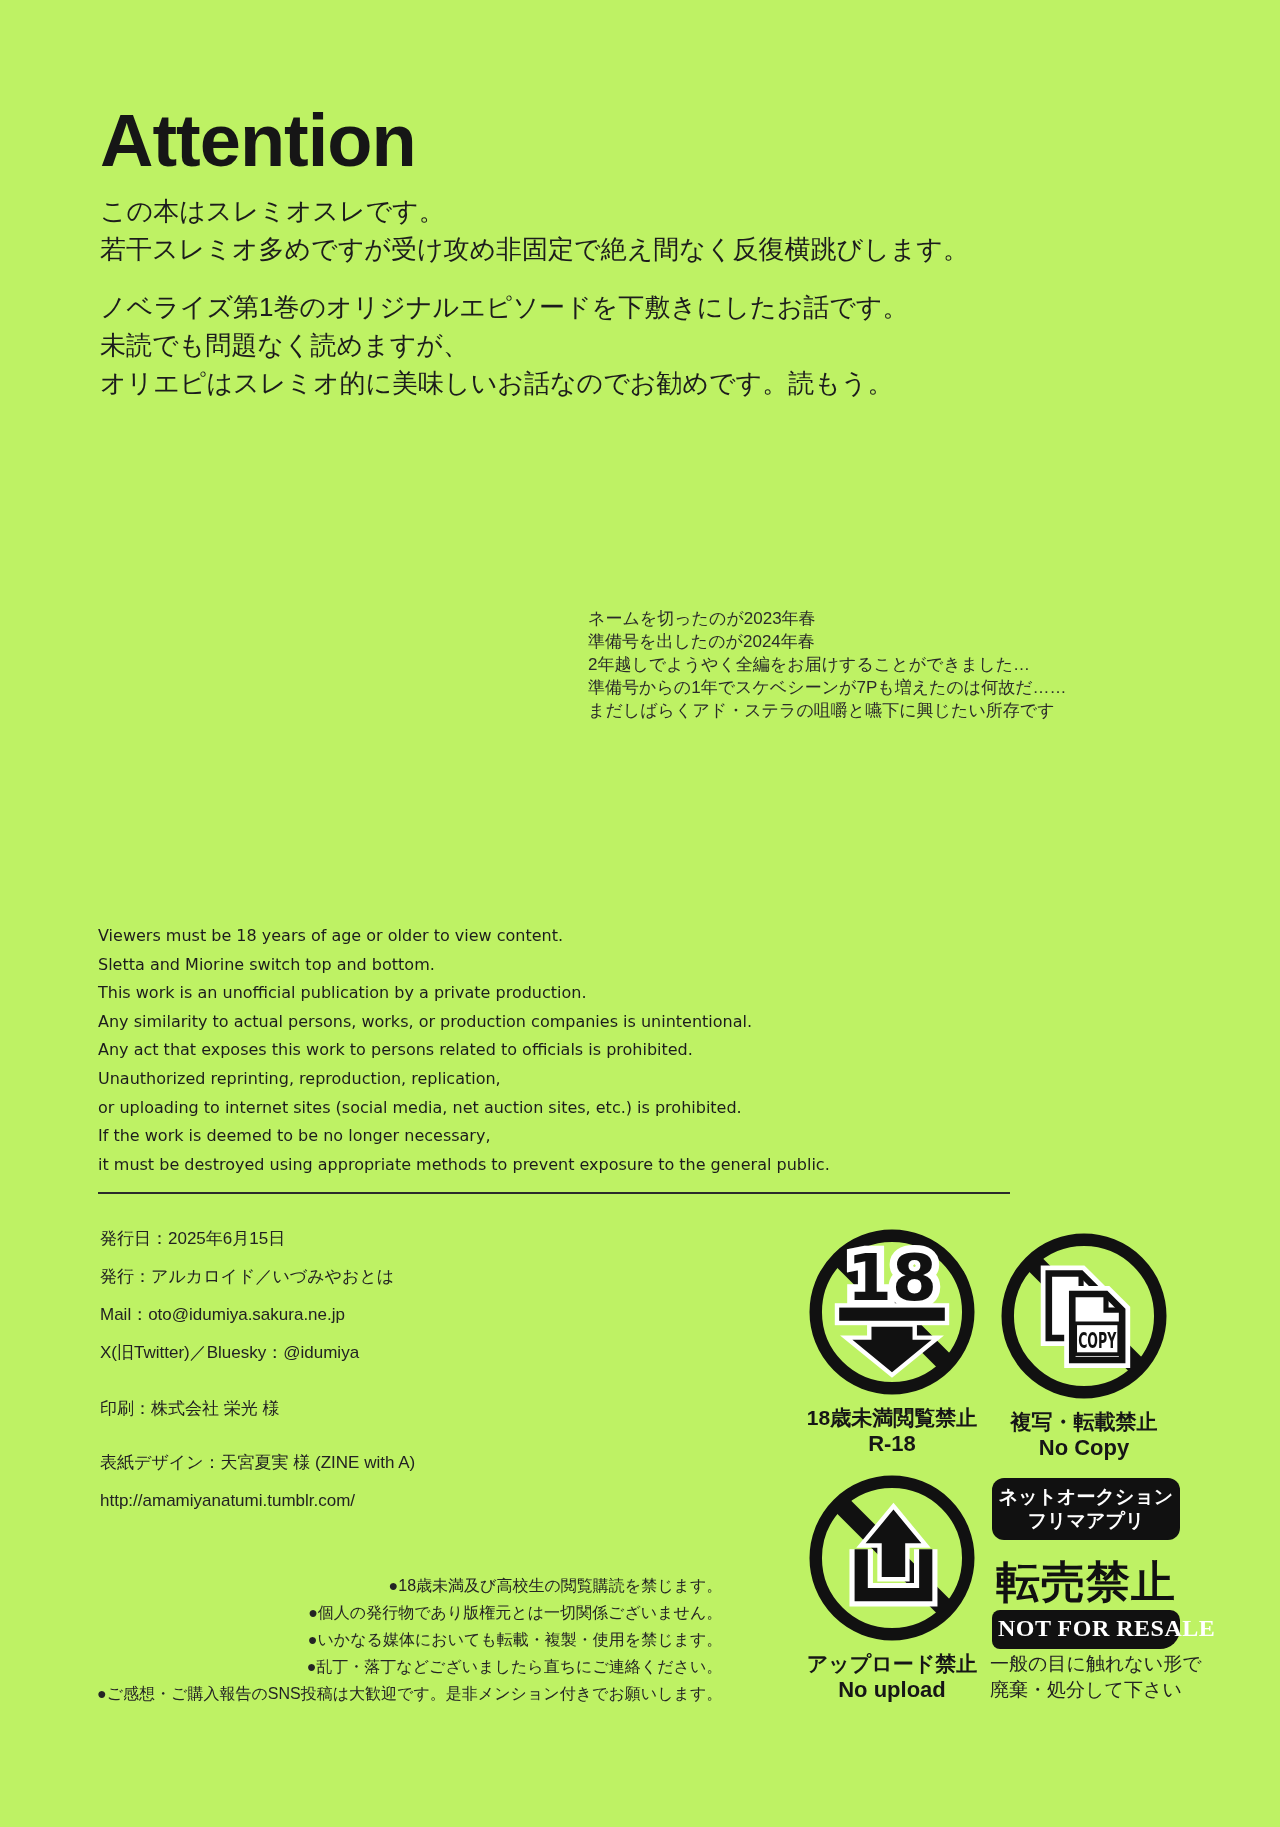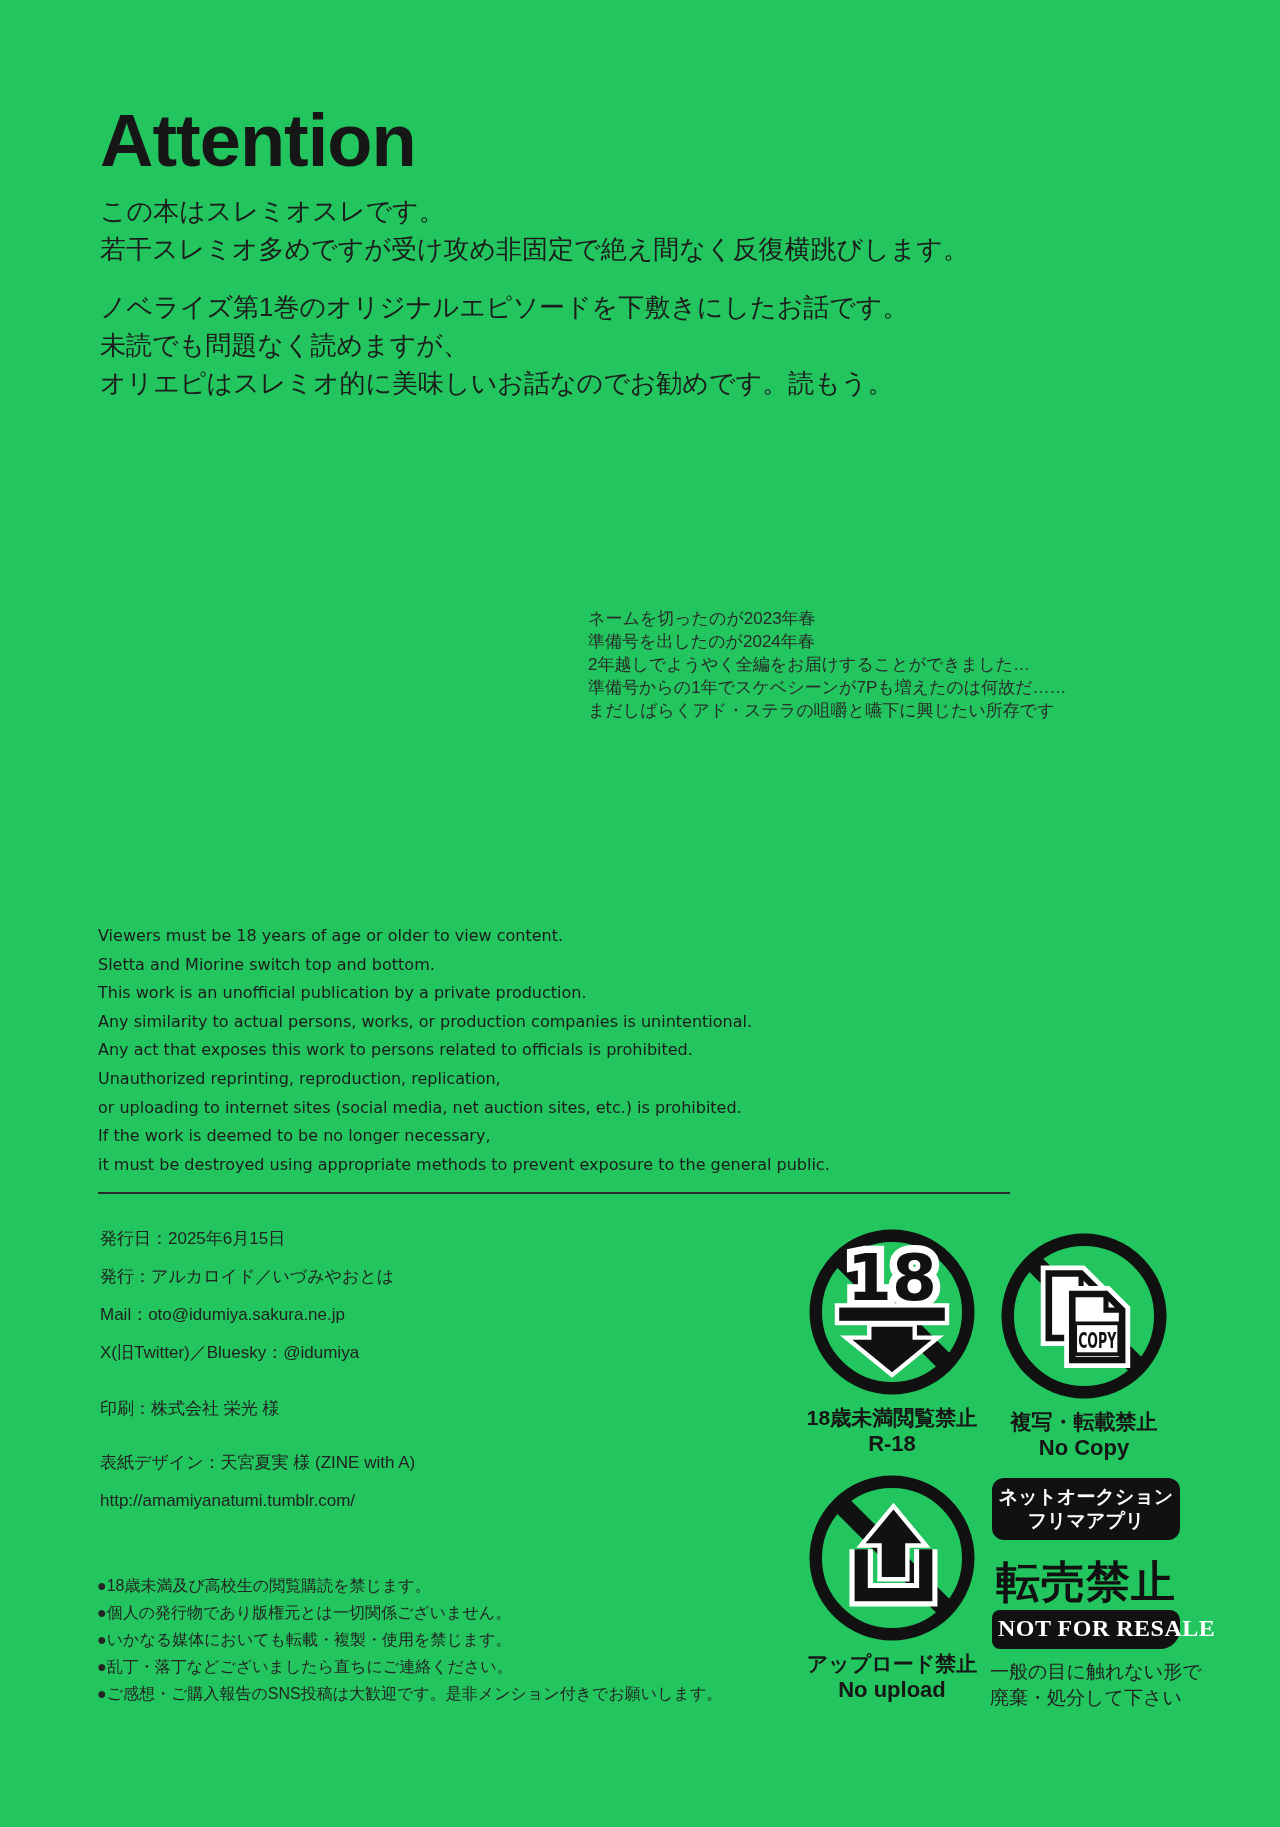--- a/index.html
+++ b/index.html
@@ -1,19 +1,19 @@
 <!DOCTYPE html>
 <html><head>
 <meta charset="utf-8">
 <style>
   html,body{margin:0;padding:0;background:#e8e8e8;}
   .page{
     position:relative;
     width:1280px;height:1827px;
-    background:#22c55e;
+    background:#bef264;
     font-family:"Liberation Sans","DejaVu Sans",sans-serif;
     color:#1f1f1f;
     overflow:hidden;
     margin:0 auto;
   }
   .title{
     position:absolute;left:100px;top:104px;
     font-size:74px;font-weight:800;letter-spacing:-1px;
     line-height:1;color:#161616;
   }
@@ -34,21 +34,21 @@
     background:#2b2b2b;
   }
   .colophon{
     position:absolute;left:100px;top:1220px;
     font-size:17px;line-height:38px;color:#222;
   }
   .colophon .gap-md{margin-top:18px;}
   .colophon .gap-sm{margin-top:16px;}
   .notices{
     position:absolute;left:97px;top:1572px;
-    font-size:16px;line-height:27px;color:#242424;
+    font-size:16px;line-height:27px;color:#242424;text-align:right;
   }
   .badge-block{position:absolute;width:184px;text-align:center;}
   .badge-block svg{display:block;margin:0 auto;}
   .badge-label{font-size:21px;font-weight:600;color:#161616;line-height:27px;margin-top:4px;white-space:nowrap;}
   .badge-sub{font-size:22px;font-weight:600;color:#161616;line-height:26px;}
   .r18-block{left:800px;top:1224px;}
   .nocopy-block{left:992px;top:1228px;}
   .noupload-block{left:800px;top:1470px;text-align:center;}
   .resale-block{position:absolute;left:990px;top:1462px;width:192px;text-align:center;}
   .resale-tag{
@@ -61,21 +61,21 @@
     margin-top:6px;line-height:52px;white-space:nowrap;
   }
   .resale-bar{
     background:#111;color:#fff;
     font-family:"Liberation Serif","DejaVu Serif",serif;
     font-size:24px;font-weight:700;letter-spacing:0.5px;
     padding:5px 6px 7px 6px;width:176px;margin:2px auto 0 auto;
     border-radius:8px 10px 20px 8px;white-space:nowrap;
   }
   .resale-note{
-    font-size:19px;line-height:26px;color:#222;margin-top:10px;white-space:nowrap;
+    font-size:19px;line-height:26px;color:#222;margin-top:2px;white-space:nowrap;
   }
   .knock{paint-order:stroke;stroke:#fff;}
 </style>
 </head>
 <body>
 
 <div class="page">
 
   <div class="title">Attention</div>
 

